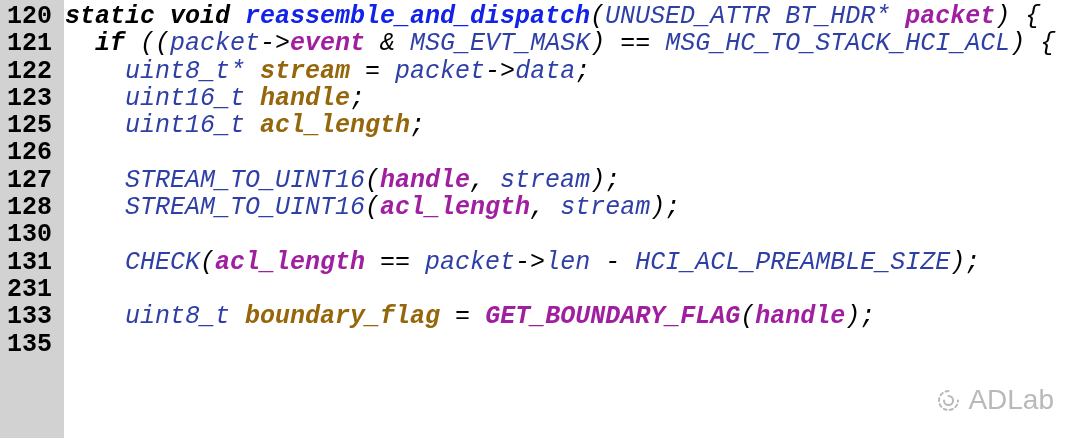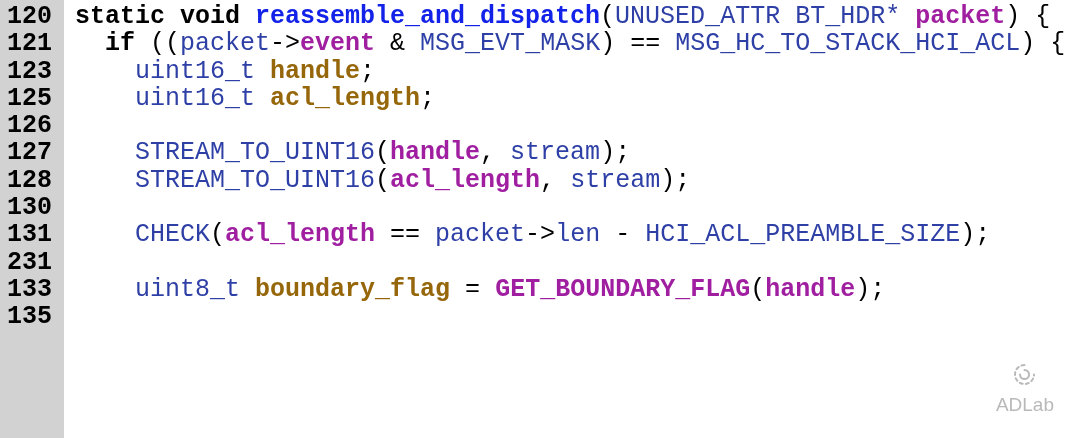--- a/index.html
+++ b/index.html
@@ -26,44 +26,45 @@
   .gutter-bg{
     position:absolute;left:0;top:0;bottom:0;width:64px;
     background:var(--gutter-background);
   }
   .code-lines{position:absolute;top:3px;left:0;right:0;}
   .line{height:27.3px;line-height:27.3px;white-space:pre;}
   .ln{
     display:inline-block;width:64px;padding-left:7px;box-sizing:border-box;
     font-weight:bold;color:var(--line-number);
   }
-  .src{padding-left:11px;}
+  .src{padding-left:1px;font-style:italic;}
   .tok-kw{font-weight:bold;color:var(--keyword);}
   .tok-fn{font-weight:bold;color:var(--function);}
   .tok-ty{color:var(--type);}
   .tok-pa{font-weight:bold;color:var(--param);}
   .tok-lo{font-weight:bold;color:var(--local);}
   .tok-pl{color:var(--plain);}
   .watermark{
     position:absolute;right:26px;bottom:22px;
     display:flex;align-items:center;gap:6px;
     color:var(--watermark);
     font-family:"Liberation Sans",sans-serif;
-    font-size:19px;opacity:.95;flex-direction:column;
+    font-size:28px;opacity:.95;
   }
   .watermark svg{display:block;}
 </style>
 </head>
 <body>
 
 <div class="screen">
   <div class="gutter-bg"></div>
   <div class="code-lines" id="code-lines">
       <div class="line"><span class="ln">120</span><span class="src"><span class="tok-kw">static void </span><span class="tok-fn">reassemble_and_dispatch</span><span class="tok-pl">(</span><span class="tok-ty">UNUSED_ATTR BT_HDR*</span><span class="tok-pl"> </span><span class="tok-pa">packet</span><span class="tok-pl">) {</span></span></div>
       <div class="line"><span class="ln">121</span><span class="src"><span class="tok-pl">  </span><span class="tok-kw">if</span><span class="tok-pl"> ((</span><span class="tok-ty">packet</span><span class="tok-pl">-&gt;</span><span class="tok-pa">event</span><span class="tok-pl"> &amp; </span><span class="tok-ty">MSG_EVT_MASK</span><span class="tok-pl">) == </span><span class="tok-ty">MSG_HC_TO_STACK_HCI_ACL</span><span class="tok-pl">) {</span></span></div>
+      <div class="line"><span class="ln">122</span><span class="src"><span class="tok-pl">    </span><span class="tok-ty">uint8_t*</span><span class="tok-pl"> </span><span class="tok-lo">stream</span><span class="tok-pl"> = </span><span class="tok-ty">packet</span><span class="tok-pl">-&gt;</span><span class="tok-ty">data</span><span class="tok-pl">;</span></span></div>
       <div class="line"><span class="ln">123</span><span class="src"><span class="tok-pl">    </span><span class="tok-ty">uint16_t</span><span class="tok-pl"> </span><span class="tok-lo">handle</span><span class="tok-pl">;</span></span></div>
       <div class="line"><span class="ln">125</span><span class="src"><span class="tok-pl">    </span><span class="tok-ty">uint16_t</span><span class="tok-pl"> </span><span class="tok-lo">acl_length</span><span class="tok-pl">;</span></span></div>
       <div class="line"><span class="ln">126</span><span class="src"></span></div>
       <div class="line"><span class="ln">127</span><span class="src"><span class="tok-pl">    </span><span class="tok-ty">STREAM_TO_UINT16</span><span class="tok-pl">(</span><span class="tok-pa">handle</span><span class="tok-pl">, </span><span class="tok-ty">stream</span><span class="tok-pl">);</span></span></div>
       <div class="line"><span class="ln">128</span><span class="src"><span class="tok-pl">    </span><span class="tok-ty">STREAM_TO_UINT16</span><span class="tok-pl">(</span><span class="tok-pa">acl_length</span><span class="tok-pl">, </span><span class="tok-ty">stream</span><span class="tok-pl">);</span></span></div>
       <div class="line"><span class="ln">130</span><span class="src"></span></div>
       <div class="line"><span class="ln">131</span><span class="src"><span class="tok-pl">    </span><span class="tok-ty">CHECK</span><span class="tok-pl">(</span><span class="tok-pa">acl_length</span><span class="tok-pl"> == </span><span class="tok-ty">packet</span><span class="tok-pl">-&gt;</span><span class="tok-ty">len</span><span class="tok-pl"> - </span><span class="tok-ty">HCI_ACL_PREAMBLE_SIZE</span><span class="tok-pl">);</span></span></div>
       <div class="line"><span class="ln">231</span><span class="src"></span></div>
       <div class="line"><span class="ln">133</span><span class="src"><span class="tok-pl">    </span><span class="tok-ty">uint8_t</span><span class="tok-pl"> </span><span class="tok-lo">boundary_flag</span><span class="tok-pl"> = </span><span class="tok-pa">GET_BOUNDARY_FLAG</span><span class="tok-pl">(</span><span class="tok-pa">handle</span><span class="tok-pl">);</span></span></div>
       <div class="line"><span class="ln">135</span><span class="src"></span></div>

